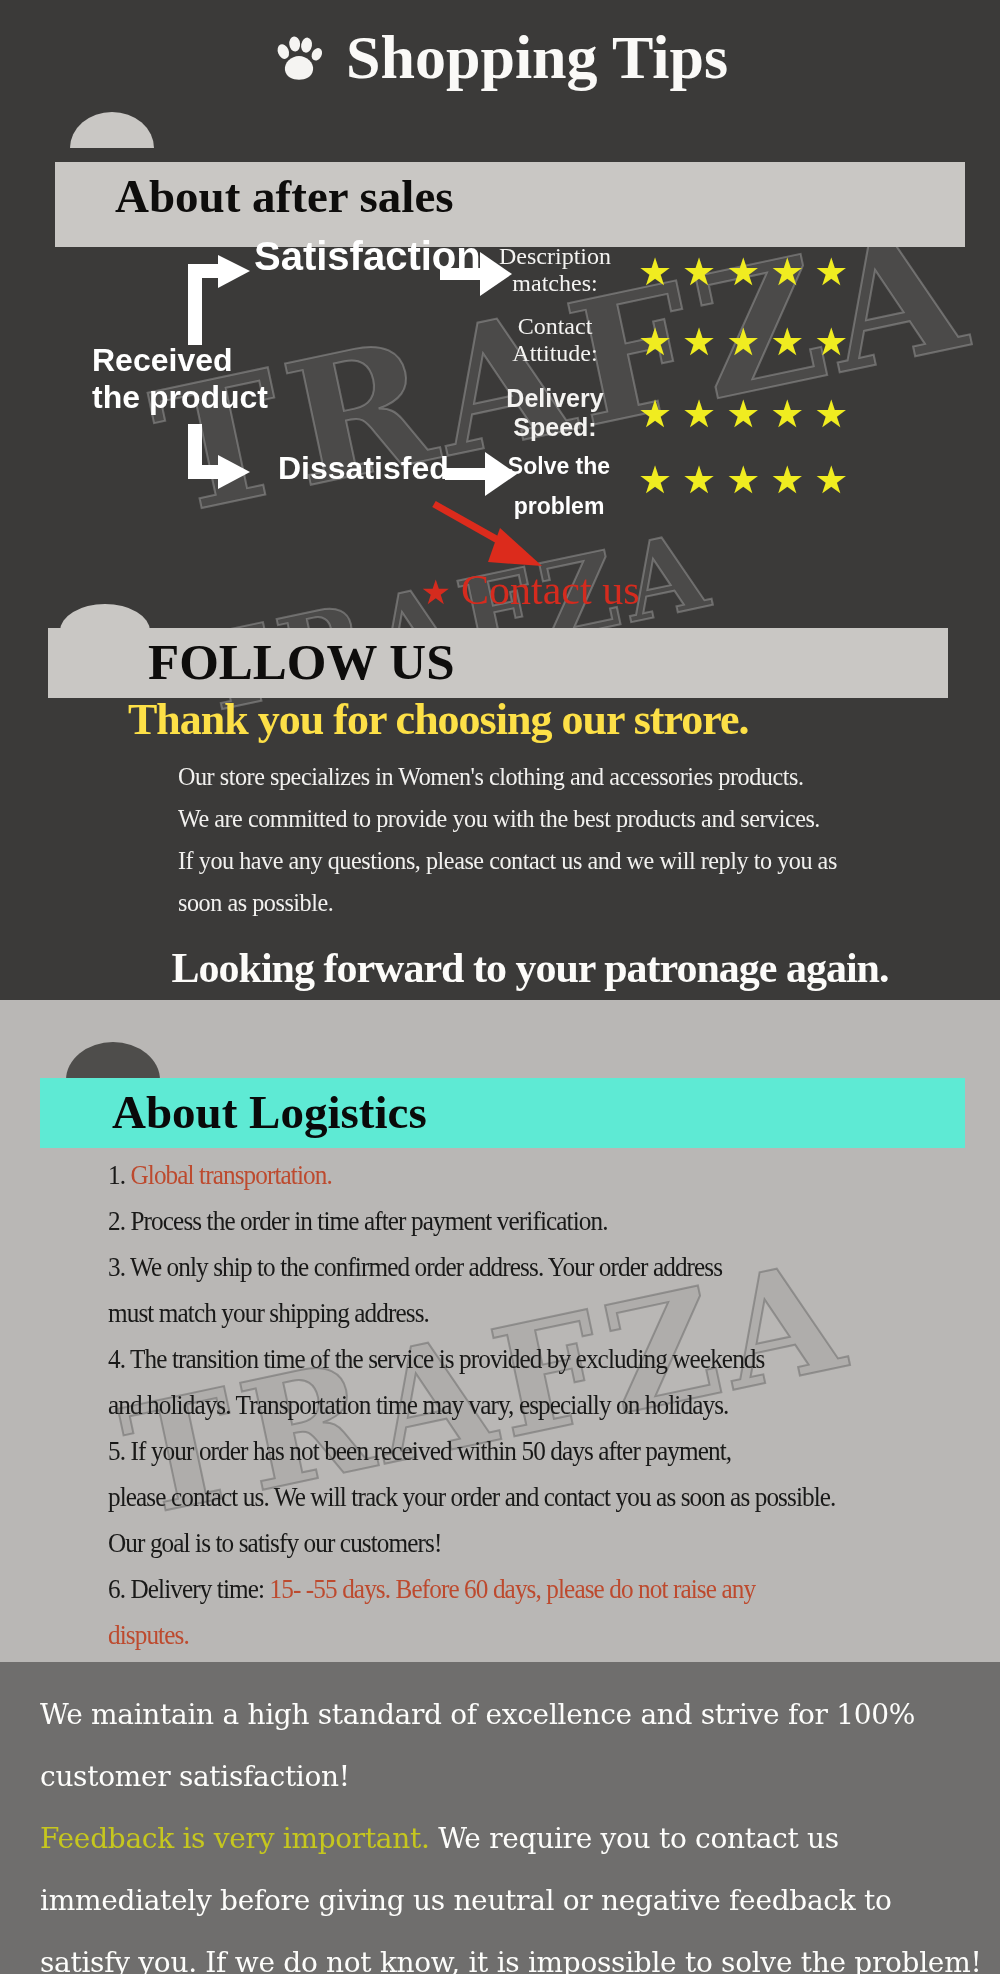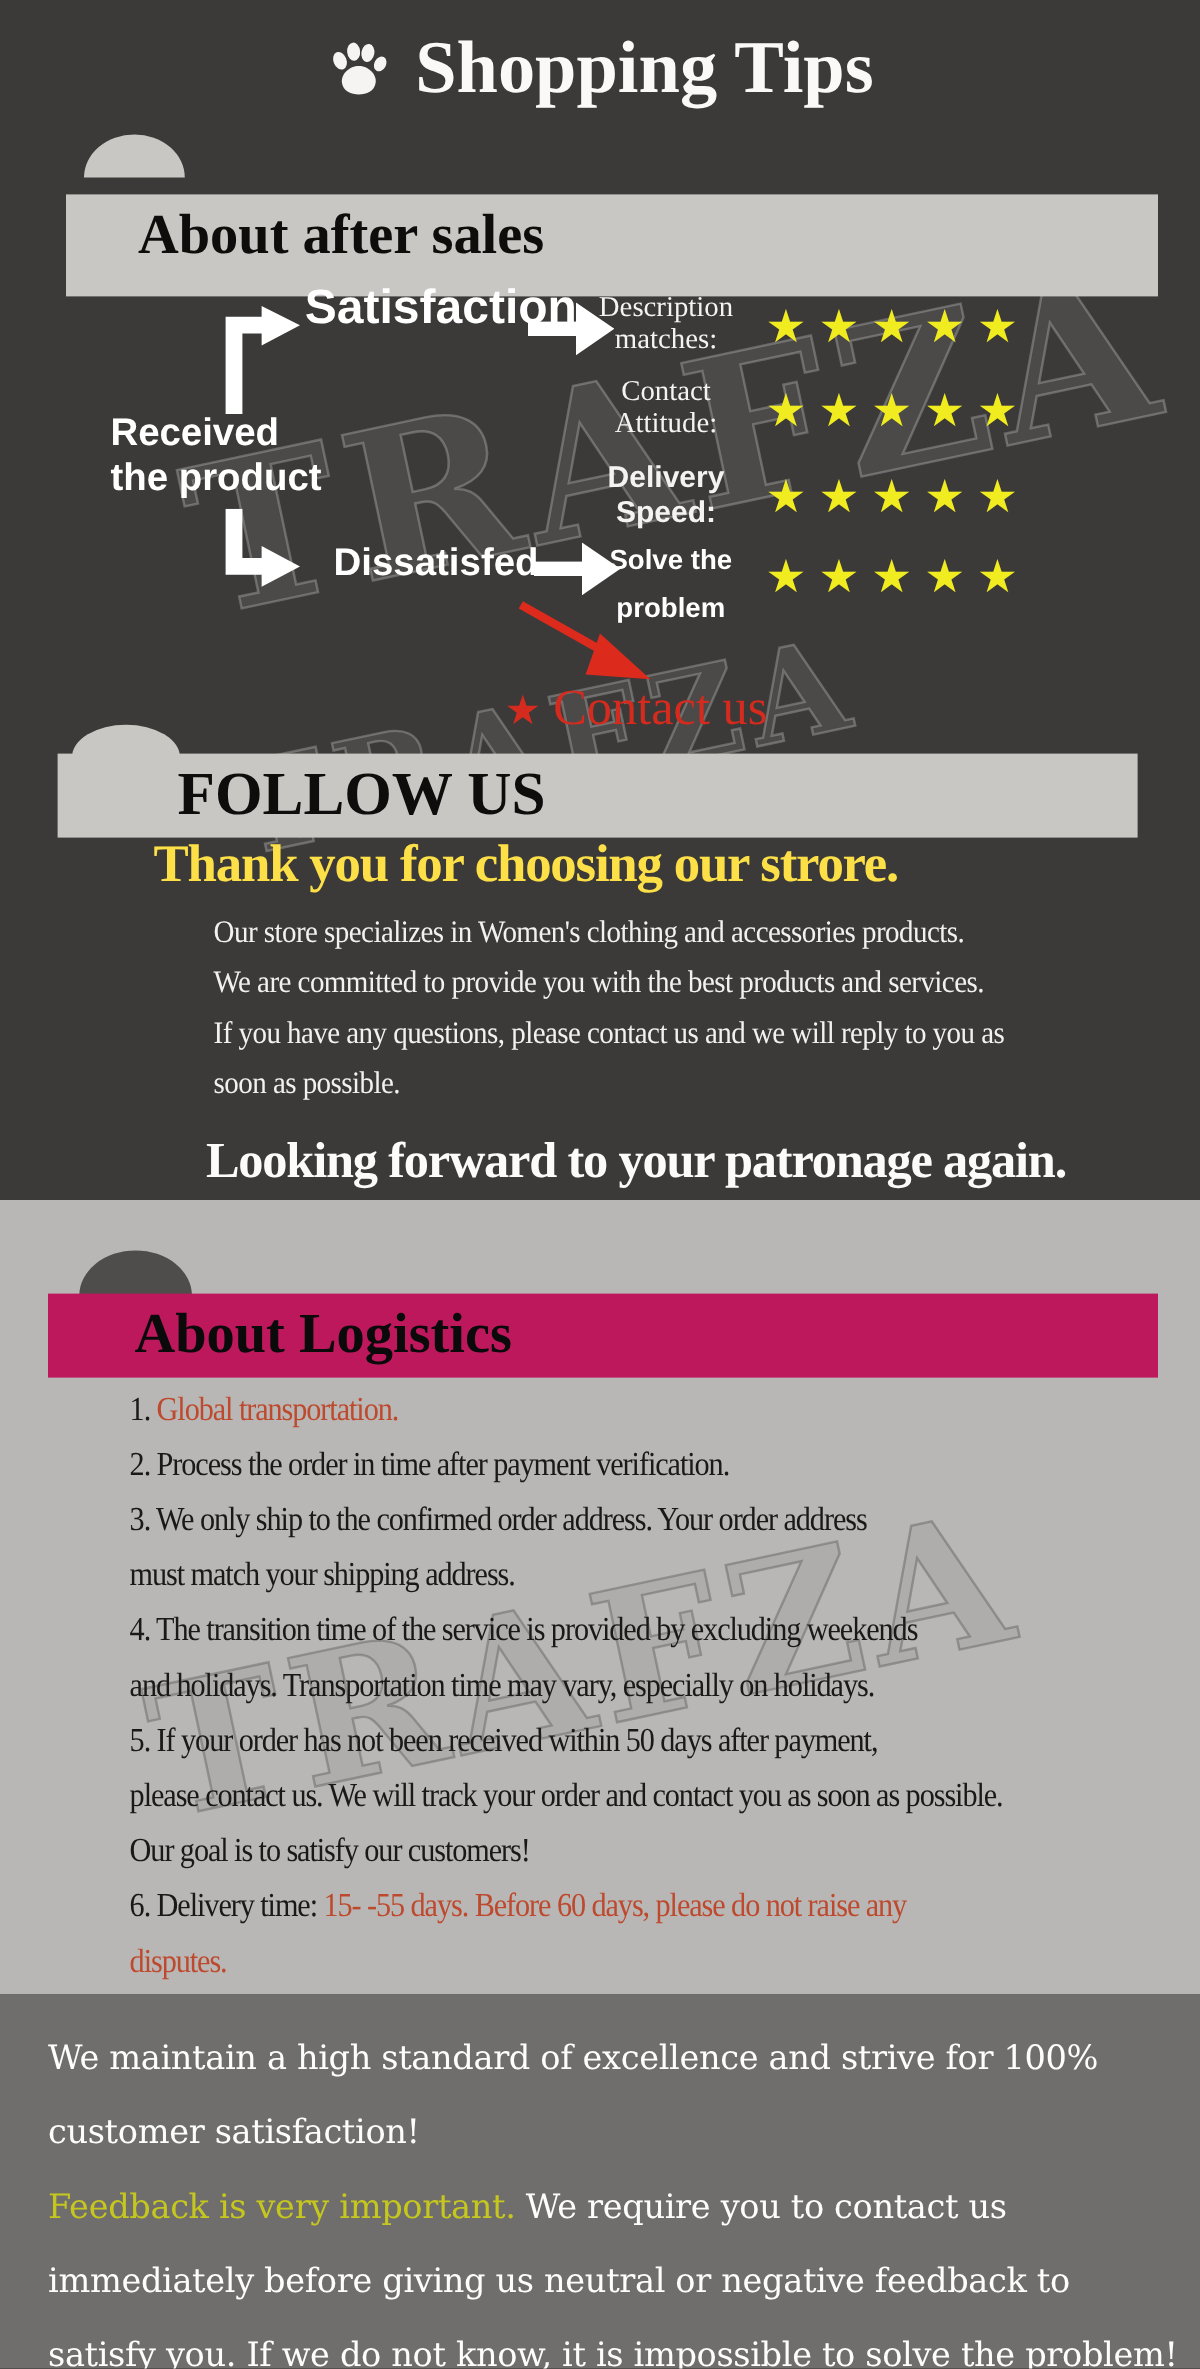--- a/index.html
+++ b/index.html
@@ -18,21 +18,21 @@
          font-size:62px;font-weight:bold;white-space:nowrap;}
   .title svg{vertical-align:-6px;margin-right:20px;}
   .banner{position:absolute;font-weight:bold;color:#0e0d0c;white-space:nowrap;}
   .banner-light{background:#c9c7c4;}
   .dome{position:absolute;border-radius:50% 50% 0 0 / 100% 100% 0 0;}
   .banner1{left:55px;top:162px;width:910px;height:85px;font-size:47px;line-height:68px;padding-left:60px;box-sizing:border-box;}
   .dome1{left:70px;top:112px;width:84px;height:36px;background:#c9c7c4;}
   .banner2{left:48px;top:628px;width:900px;height:70px;font-size:51px;line-height:68px;padding-left:100px;box-sizing:border-box;}
   .dome2{left:60px;top:604px;width:90px;height:27px;background:#c9c7c4;}
   .banner3{left:40px;top:1078px;width:925px;height:70px;font-size:47px;line-height:68px;
-           padding-left:72px;box-sizing:border-box;background:#be185d;color:#0a0a0a;}
+           padding-left:72px;box-sizing:border-box;background:#5eead4;color:#0a0a0a;}
   .dome3{left:66px;top:1042px;width:94px;height:38px;background:#4e4d4b;}
   
   .sans{font-family:"Liberation Sans", sans-serif;}
   .flow-label{position:absolute;color:#fff;font-weight:bold;font-family:"Liberation Sans", sans-serif;white-space:nowrap;}
   .received{left:92px;top:342px;width:180px;text-align:left;font-size:32px;line-height:37px;}
   .satisfaction{left:254px;top:234px;font-size:40px;}
   .dissatisfied{left:258px;top:450px;font-size:32px;margin-left:20px;}
   .solve{left:484px;top:446px;width:150px;text-align:center;font-size:23px;line-height:40px;}
   .rating-label{position:absolute;left:480px;width:150px;text-align:center;color:#f4f3f1;
                 font-size:24px;line-height:27px;}

